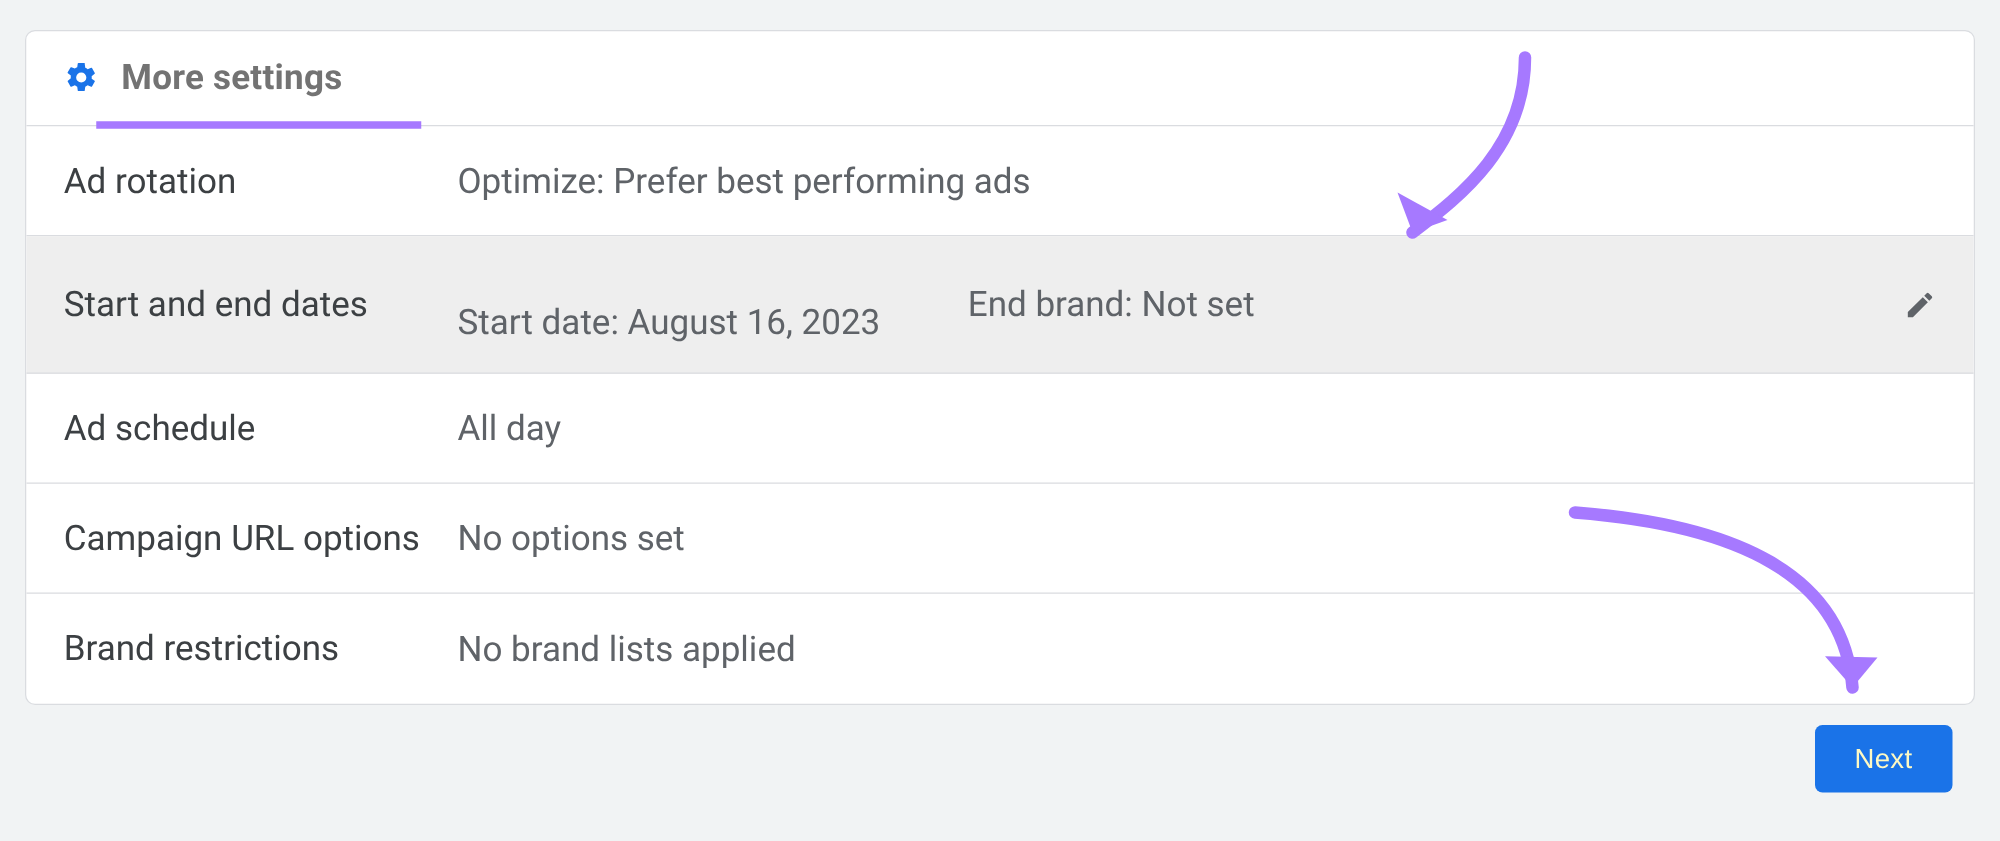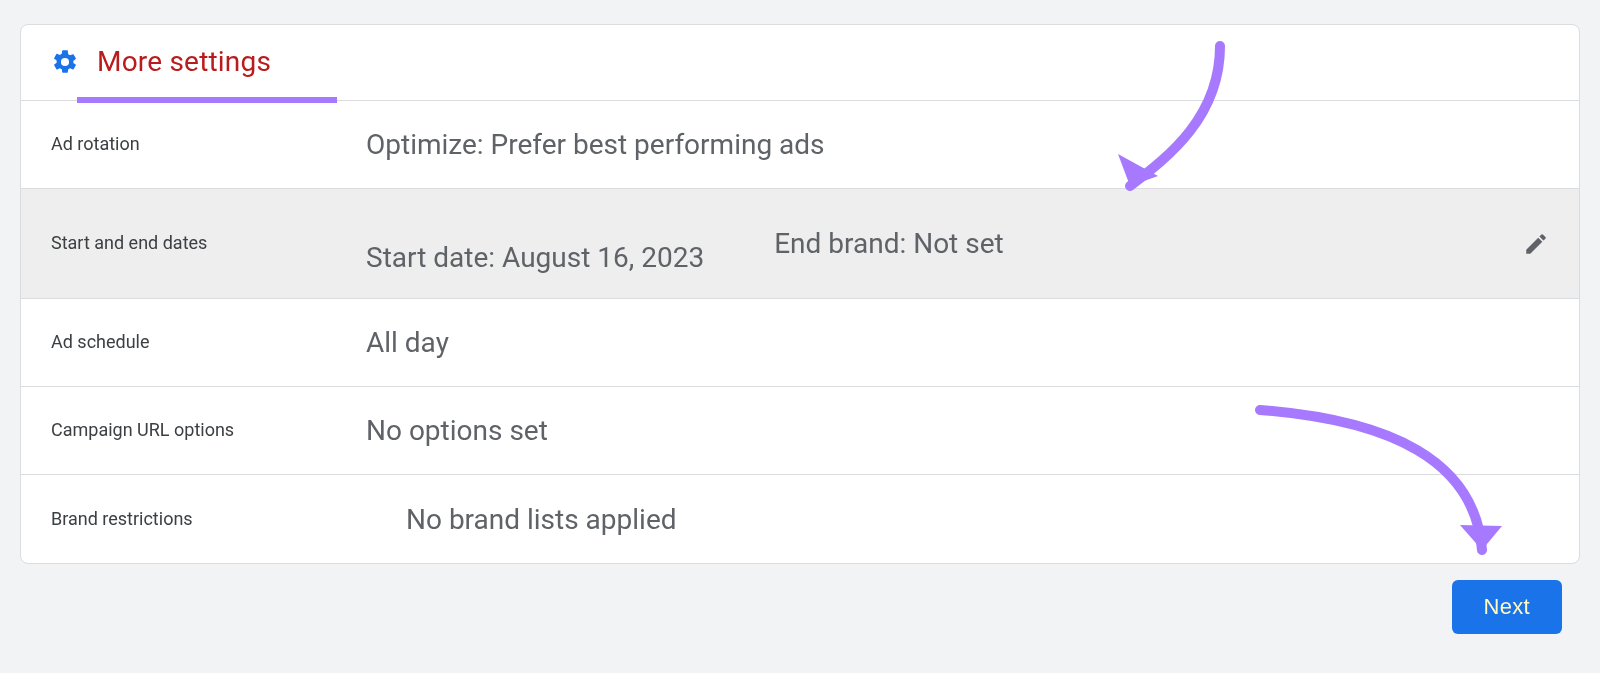--- a/index.html
+++ b/index.html
@@ -27,48 +27,48 @@
     }
     .gear {
       width: 28px;
       height: 28px;
       fill: #1a73e8;
       margin-right: 18px;
       flex-shrink: 0;
     }
     .header-title {
       font-size: 28px;
-      color: #b91c1c;
-      font-weight: 400;
+      color: #737373;
+      font-weight: 700;
       letter-spacing: 0.2px;
     }
     .underline {
       position: absolute;
       left: 56px;
       bottom: -3px;
       height: 6px;
       width: 260px;
       background: #a679ff;
     }
     .row {
       display: flex;
       align-items: center;
       padding: 24px 30px;
       border-bottom: 1px solid #dadce0;
       min-height: 88px;
     }
-    .row:last-child { border-bottom: none; gap: 40px; }
+    .row:last-child { border-bottom: none; }
     .row.highlight {
       background: #eeeeee;
       justify-content: flex-end;
     }
     .label-col {
       width: 315px;
       flex-shrink: 0;
-      font-size: 18px;
+      font-size: 28px;
       color: #3c4043;
       font-weight: 400;
       line-height: 1.35;
     }
     .value-col {
       flex: 1;
       font-size: 28px;
       color: #5f6368;
       font-weight: 400;
       display: flex;

